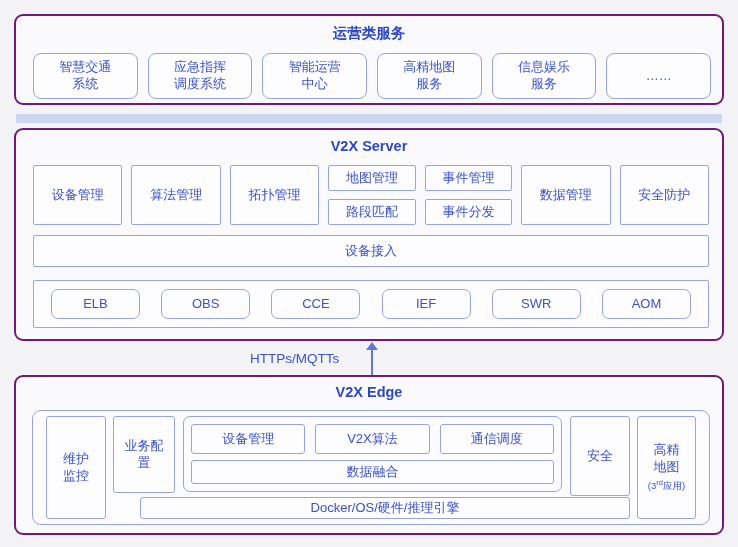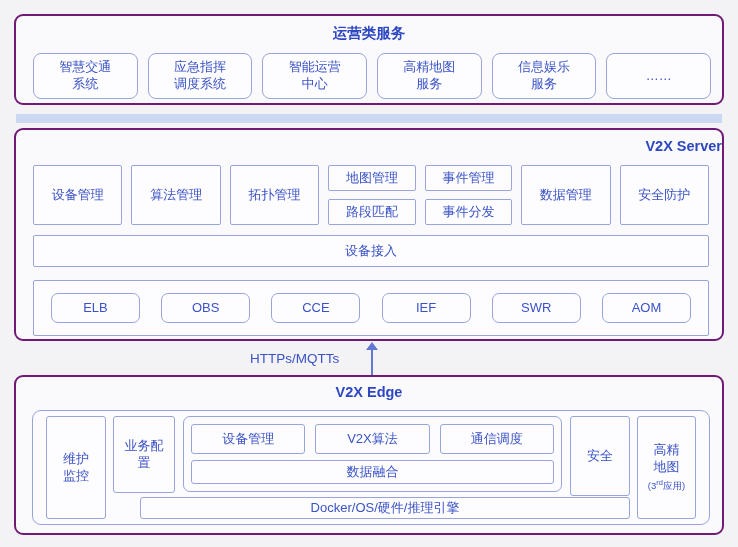--- a/index.html
+++ b/index.html
@@ -35,28 +35,28 @@
   }
   
   #op-section{left:14px;top:14px;width:710px;height:91px;}
   #op-title{padding-top:8px;}
   #op-row{position:absolute;left:17px;right:11px;top:37px;height:46px;display:flex;gap:10px;}
   .op-box{flex:1;border-radius:8px;}
   
   #band{position:absolute;left:16px;top:114px;width:706px;height:9px;background:#ccd7f1;}
   
   #server-section{left:14px;top:128px;width:710px;height:213px;}
-  #server-title{padding-top:8px;text-align:right;}
+  #server-title{padding-top:8px;}
   #server-row{position:absolute;left:17px;right:13px;top:35px;height:60px;display:flex;gap:9px;}
   .mod{flex:1;border-radius:2px;}
   .stack{flex:1;display:flex;flex-direction:column;gap:8px;}
   .stack .box{flex:1;border-radius:2px;}
   #access-bar{position:absolute;left:17px;right:13px;top:105px;height:32px;border-radius:2px;}
   #cloud-wrap{
-    position:absolute;left:17px;right:13px;top:150px;height:56px;
+    position:absolute;left:17px;right:13px;top:150px;height:48px;
     border:1px solid #98a4dc;border-radius:2px;background:#fdfdff;
     display:flex;align-items:center;justify-content:space-between;
     padding:4px 17px;box-sizing:border-box;
   }
   .cloud-box{width:89px;height:30px;border-radius:7px;}
   
   #proto-label{position:absolute;left:250px;top:351px;width:114px;text-align:left;font-size:13.5px;}
   #arrow-line{position:absolute;left:371px;top:349px;width:2px;height:26px;background:#6478d2;}
   #arrow-head{position:absolute;left:366px;top:342px;width:0;height:0;
     border-left:6px solid transparent;border-right:6px solid transparent;

